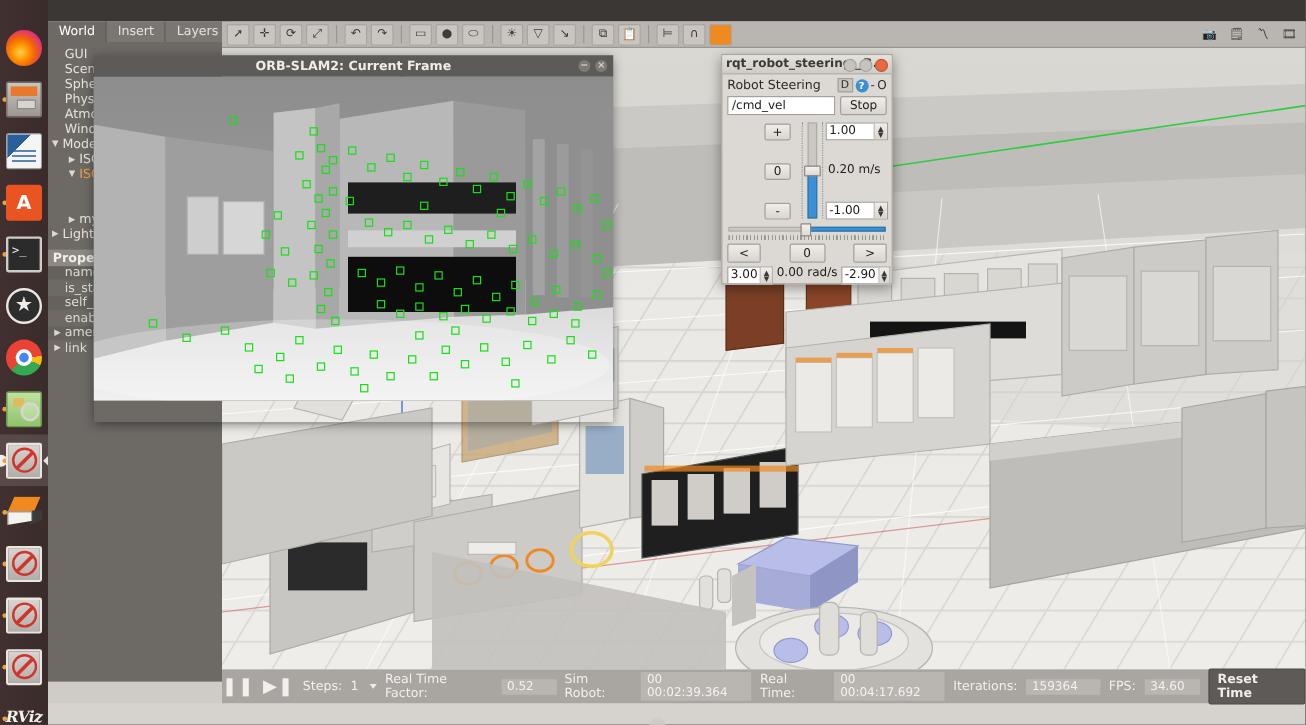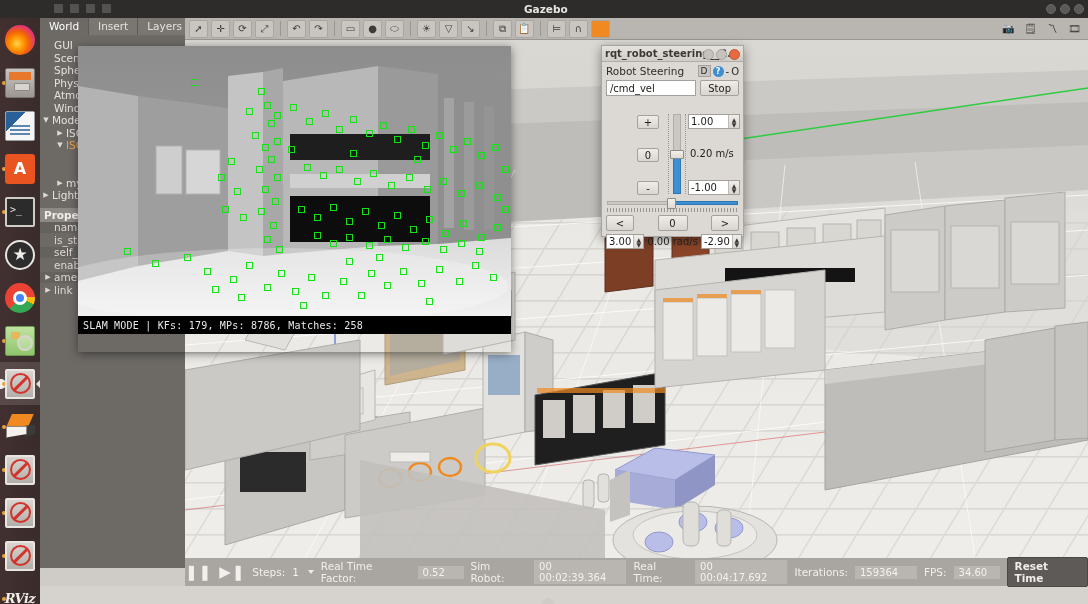--- a/index.html
+++ b/index.html
@@ -207,21 +207,21 @@
   .wb-max{background:#c6c2bd;border:1px solid #a8a49f;}
   .wb-cls{background:#e86a42;border:1px solid #c4562f;}
   #rqt-body { padding:3px 4px; }
   .rq-hdr { display:flex; align-items:center; justify-content:space-between; margin-bottom:3px; }
   .rq-hdr .t { font-size:10.5px; color:#2e2b28; }
   .rq-hdr .ics { display:flex; align-items:center; gap:2px; }
   .ic-D { font-size:9px; background:#c9c5c0; border:1px solid #a4a09b; padding:0 2px; color:#2e2b28; }
   .ic-help { width:11px;height:11px;border-radius:50%;background:#3d8fd1;color:#fff;
     font-size:8px; text-align:center; line-height:11px; font-weight:bold; }
   .ic-minus, .ic-o { font-size:10px; color:#2e2b28; }
-  .rq-row1 { display:flex; gap:4px; margin-bottom:16px; }
+  .rq-row1 { display:flex; gap:4px; margin-bottom:4px; }
   .rq-input { flex:1; background:#fff; border:1px solid #a4a09b; height:16px; font-size:10px;
     padding:0 3px; color:#1c1a18; display:flex; align-items:center; }
   .rq-btn { background:linear-gradient(#f0ece7,#d8d4cf); border:1px solid #a4a09b; border-radius:2px;
     font-size:10px; padding:0 7px; height:16px; display:flex;align-items:center;justify-content:center;
     color:#24211e;text-align:center; }
   .rq-mid { position:relative; height:84px; }
   .sbtn { position:absolute; width:22px;height:14px; background:linear-gradient(#f0ece7,#d9d5d0);
     border:1px solid #a4a09b; border-radius:2px; font-size:10px; display:flex;
     align-items:center;justify-content:center; color:#24211e; }
   .vslider-track { position:absolute; left:67px; top:2px; width:8px; height:80px;
@@ -242,21 +242,21 @@
   .hslider { position:relative; height:9px; margin:2px 1px 0 1px; }
   .h-track { position:absolute; left:0; right:0; top:3px; height:4px; background:#cbc7c2;
     border:1px solid #b0aca7; }
   .h-fill { position:absolute; left:50%; right:0; top:3px; height:4px; background:#3b8fd4;
     border:1px solid #2f76ad; }
   .h-handle { position:absolute; left:46%; top:0px; width:9px; height:11px;
     background:linear-gradient(#f4f1ed,#ddd9d4); border:1px solid #8e8a85; border-radius:1px; }
   .h-ticks { height:4px; margin:1px 1px 3px 1px;
     background:repeating-linear-gradient(90deg,#9a9691 0 1px, transparent 1px 3px); }
   .rq-row3 { display:flex; justify-content:space-between; margin-bottom:3px; }
-  .rq-row4 { display:flex; align-items:center; gap:3px; }
+  .rq-row4 { display:flex; gap:3px; }
   .rad-lbl { font-size:10px; color:#222; white-space:nowrap; }
   .spin2 { display:flex; width:41px; height:15px; border:1px solid #a4a09b; background:#fff; }
   .spin2 .val { flex:1; font-size:10px; padding:0 2px; display:flex; align-items:center; color:#1c1a18; }
   .spin2 .arr { width:10px; border-left:1px solid #bdb9b4; background:linear-gradient(#f0ece7,#d9d5d0);
     display:flex;flex-direction:column;align-items:center;justify-content:center;line-height:5px;
     font-size:6px;color:#3a3734;}
 
   
   #bottom-dot { position:absolute; left:540px; bottom:-6px; width:16px;height:12px;
     background:#cfcbc7; border-radius:50% 50% 0 0 / 100% 100% 0 0; z-index:70;}
@@ -653,20 +653,27 @@
         <span class="lbl">Iterations:</span>
         <span class="fld" style="min-width:62px">159364</span>
         <span class="lbl">FPS:</span>
         <span class="fld" style="min-width:46px">34.60</span>
         <span class="btn">Reset Time</span>
       </div>
     </div>
   </div>
 
   <div id="orb">
+    <div id="orb-title">
+      <span>ORB-SLAM2: Current Frame</span>
+      <span class="wbtns">
+        <span class="wb">−</span>
+        <span class="wb">×</span>
+      </span>
+    </div>
     <div id="orb-canvas">
       <svg width="433" height="270" viewBox="0 0 433 270">
         <defs>
           <linearGradient id="gsky" x1="0" y1="0" x2="0" y2="1">
             <stop offset="0%" stop-color="#8d8d8d"></stop>
               <stop offset="100%" stop-color="#a4a4a4"></stop>
           </linearGradient>
           <linearGradient id="gfloor" x1="0" y1="0" x2="0" y2="1">
             <stop offset="0%" stop-color="#d4d4d4"></stop>
               <stop offset="100%" stop-color="#f0f0f0"></stop>
@@ -796,21 +803,20 @@
       <div class="kp" style="left:280px;top:246px"></div>
       <div class="kp" style="left:348px;top:252px"></div>
       <div class="kp" style="left:394px;top:216px"></div>
       <div class="kp" style="left:412px;top:228px"></div>
       <div class="kp" style="left:424px;top:120px"></div>
       <div class="kp" style="left:424px;top:160px"></div>
       <div class="kp" style="left:210px;top:100px"></div>
       <div class="kp" style="left:272px;top:104px"></div>
       <div class="kp" style="left:336px;top:110px"></div>
     </div>
-    <div id="orb-status">SLAM MODE  |  KFs: 179, MPs: 8786, Matches: 258</div>
   </div>
 
   <div id="rqt">
     <div id="rqt-title">
       <span class="t">rqt_robot_steering__R...</span>
       <span class="wbs">
         <span class="wb wb-min"></span>
         <span class="wb wb-max"></span>
         <span class="wb wb-cls"></span>
       </span>
@@ -873,29 +879,15 @@
         </span>
         <span class="rad-lbl">0.00 rad/s</span>
         <span class="spin2">
           <span class="val">-2.90</span>
           <span class="arr">▲<br>▼</span>
         </span>
       </div>
     </div>
   </div>
 
-  <div id="unity-top">
-    <div class="tp-left-ind">
-      <span class="ind-sq"></span>
-      <span class="ind-sq"></span>
-      <span class="ind-sq"></span>
-      <span class="ind-sq"></span>
-    </div>
-    <div class="tp-title">Gazebo</div>
-    <div class="tp-right">
-      <span class="tp-dot"></span>
-      <span class="tp-dot"></span>
-      <span class="tp-dot"></span>
-    </div>
-  </div>
 
   <div id="bottom-dot"></div>
 </div>
 
 </body></html>

